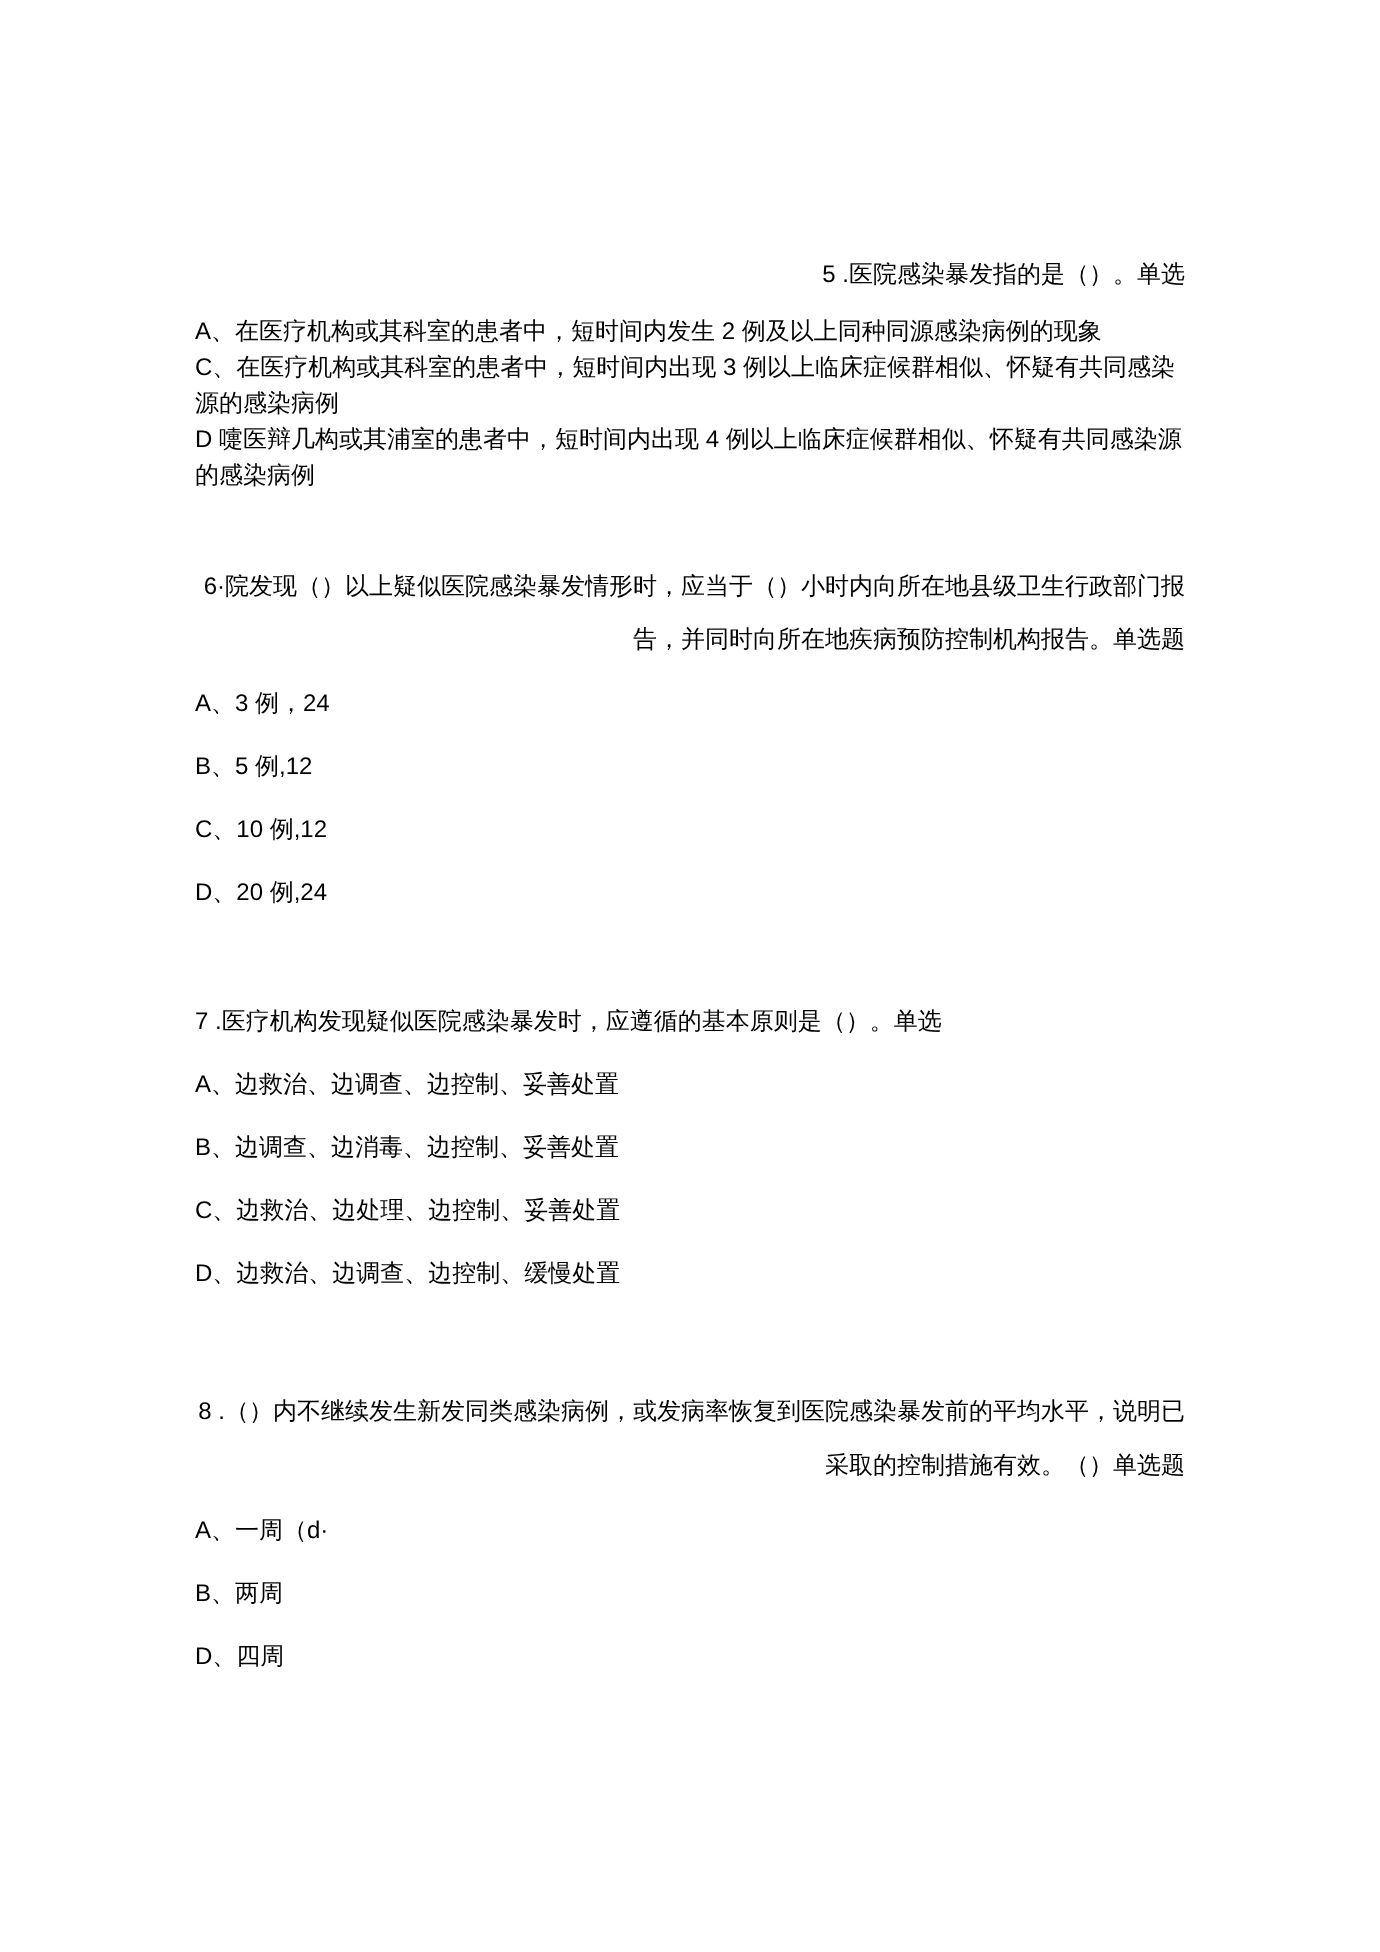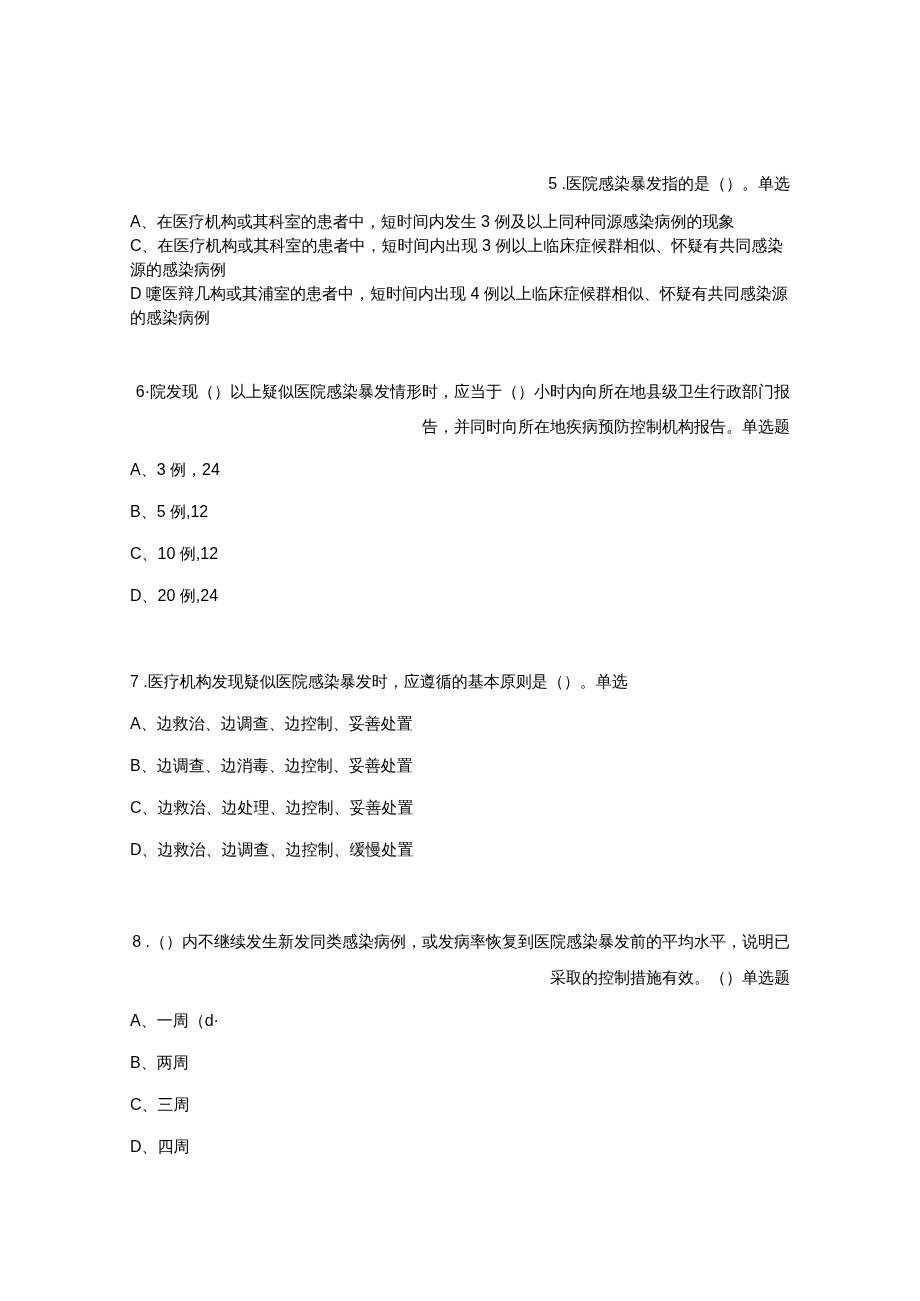--- a/index.html
+++ b/index.html
@@ -38,21 +38,21 @@
     line-height: 2.2;
     text-align: right;
   }
 </style>
 </head>
 <body>
 
 <div class="page">
 
   <p class="q-stem">5 .医院感染暴发指的是（）。单选</p>
-  <p class="opt-tight">A、在医疗机构或其科室的患者中，短时间内发生 3 例及以上同种同源感染病例的现象</p>
+  <p class="opt-tight">A、在医疗机构或其科室的患者中，短时间内发生 2 例及以上同种同源感染病例的现象</p>
   <p class="opt-tight">C、在医疗机构或其科室的患者中，短时间内出现 3 例以上临床症候群相似、怀疑有共同感染源的感染病例</p>
   <p class="opt-tight">D 嚏医辩几构或其浦室的患者中，短时间内出现 4 例以上临床症候群相似、怀疑有共同感染源的感染病例</p>
 
   <div class="block-spacer-lg"></div>
 
   <p class="q-stem-loose">6·院发现（）以上疑似医院感染暴发情形时，应当于（）小时内向所在地县级卫生行政部门报告，并同时向所在地疾病预防控制机构报告。单选题</p>
   <div class="block-spacer-sm"></div>
   <p class="opt-wide">A、3 例，24</p>
   <p class="opt-wide">B、5 例,12</p>
   <p class="opt-wide">C、10 例,12</p>
@@ -65,16 +65,15 @@
   <p class="opt-wide">B、边调查、边消毒、边控制、妥善处置</p>
   <p class="opt-wide">C、边救治、边处理、边控制、妥善处置</p>
   <p class="opt-wide">D、边救治、边调查、边控制、缓慢处置</p>
 
   <div class="block-spacer-lg"></div>
 
   <p class="q-stem-loose">8 .（）内不继续发生新发同类感染病例，或发病率恢复到医院感染暴发前的平均水平，说明已采取的控制措施有效。（）单选题</p>
   <div class="block-spacer-sm"></div>
   <p class="opt-wide">A、一周（d·</p>
   <p class="opt-wide">B、两周</p>
-  <p class="opt-wide">C、三周</p>
   <p class="opt-wide">D、四周</p>
 
 </div>
 
 </body></html>

